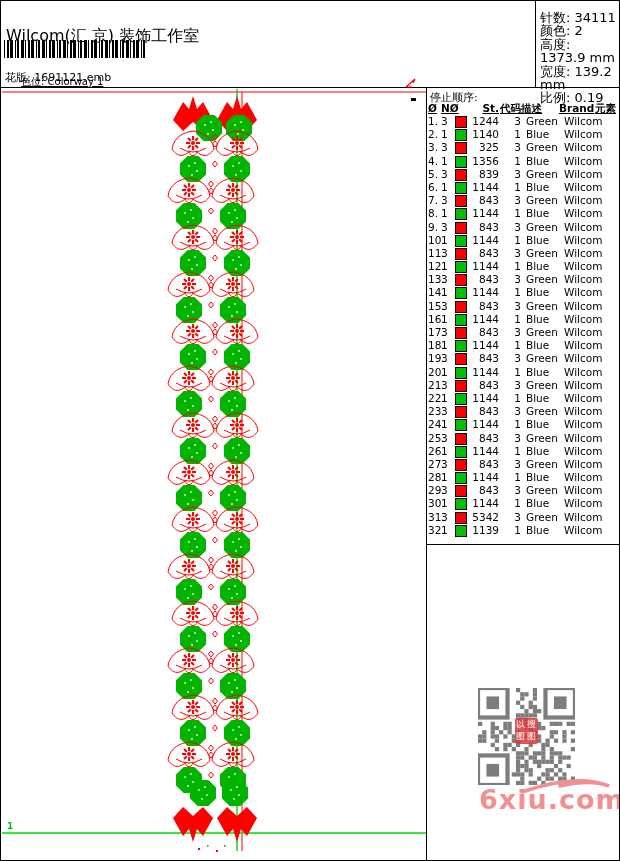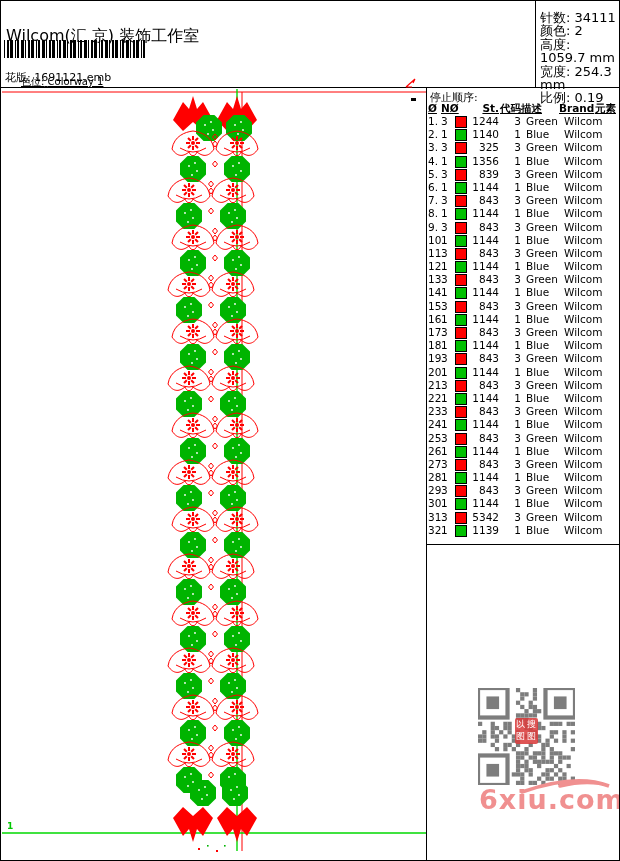--- a/index.html
+++ b/index.html
@@ -95,22 +95,22 @@
   </div>
   <div class="abs meta-line2">
     <span>色位:</span>
     <span>Colorway 1</span>
   </div>
   <div class="abs hdr-divider"></div>
   <div class="abs info-divider"></div>
   <div class="abs info-list" id="info-list">
       <div>针数: 34111</div>
       <div>颜色: 2</div>
-      <div>高度: 1059.7 mm</div>
-      <div>宽度: 254.3 mm</div>
+      <div>高度: 1373.9 mm</div>
+      <div>宽度: 139.2 mm</div>
       <div>比例: 0.19</div>
     </div>
 
   <div class="abs panel-border"></div>
   <div class="abs table-bottom"></div>
   <div class="abs stop-title">停止顺序:</div>
   <div class="abs thead">
     <span>Ø</span>
     <span>NØ</span>
     <span class="ra" style="grid-column:3 / span 2">St.</span>

